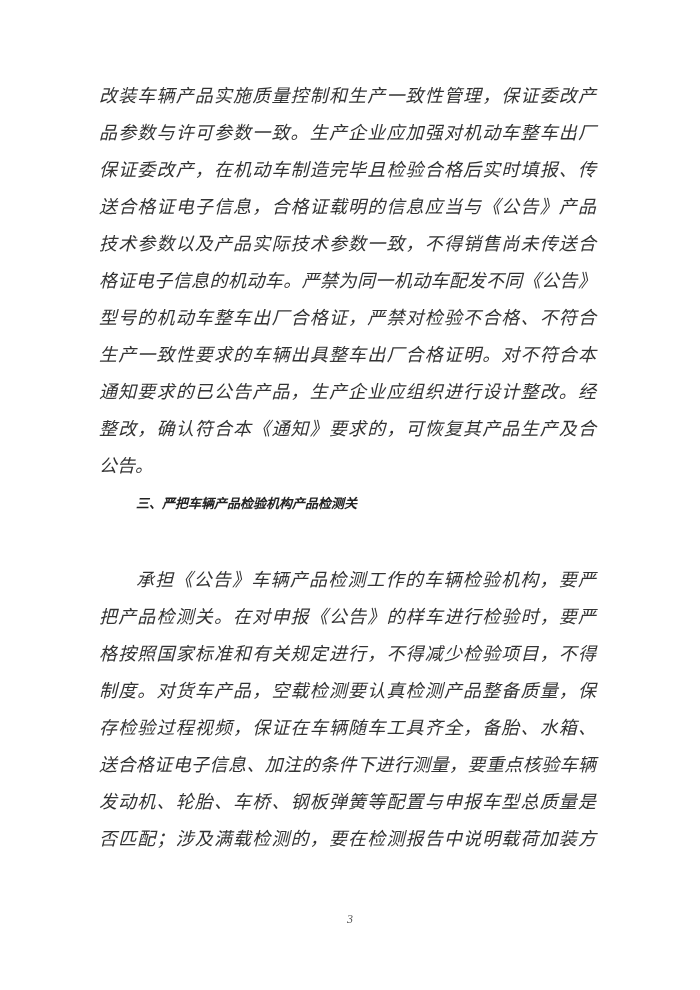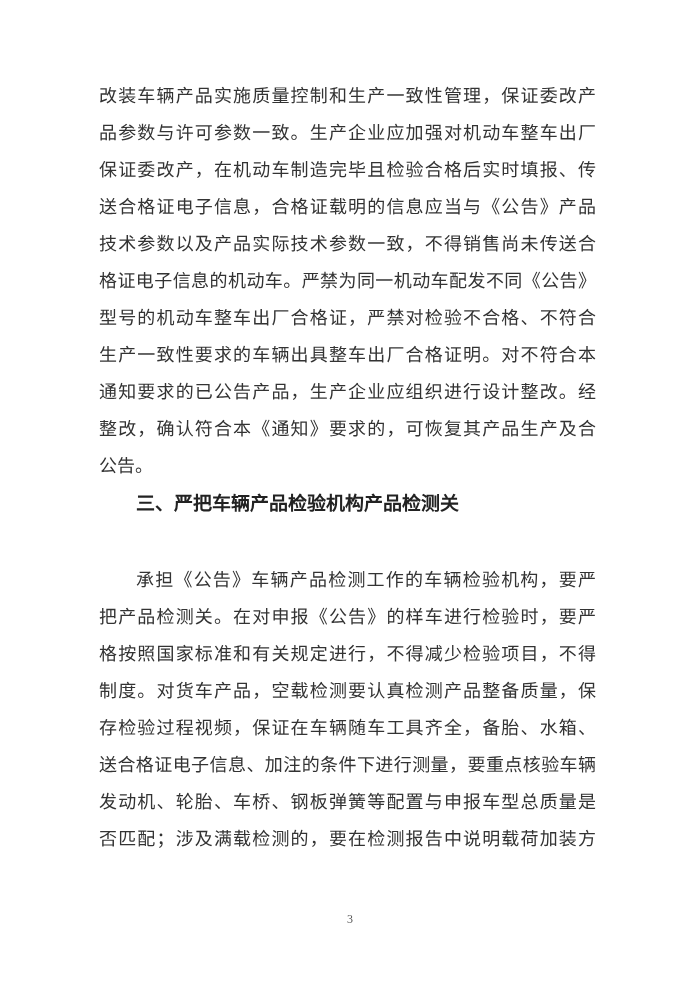--- a/index.html
+++ b/index.html
@@ -13,20 +13,21 @@
     position: relative;
     overflow: hidden;
     font-family: "Liberation Serif", "DejaVu Serif", serif;
   }
   .doc-page {
     position: absolute;
     left: 0; top: 0;
     width: 672px;
     height: 990px;
     background: #ffffff;
+    font-style: italic;
   }
   .text-block {
     position: absolute;
     left: 99px;
     top: 78px;
     width: 497px;
   }
   .line {
     height: 37px;
     line-height: 37px;
@@ -40,21 +41,21 @@
     text-align: right;
     text-align-last: left;
   }
   .line.indent {
     text-indent: 37px;
     margin-top: 40px;
   }
   .heading-line {
     height: 37px;
     line-height: 37px;
-    font-size: 19px;
+    font-size: 13px;
     font-weight: 700;
     color: #222222;
     text-indent: 37px;
     text-align: left;
     font-family: "Liberation Sans", "DejaVu Sans", sans-serif;
     white-space: nowrap;
   }
   .page-footer {
     position: absolute;
     left: 0;

